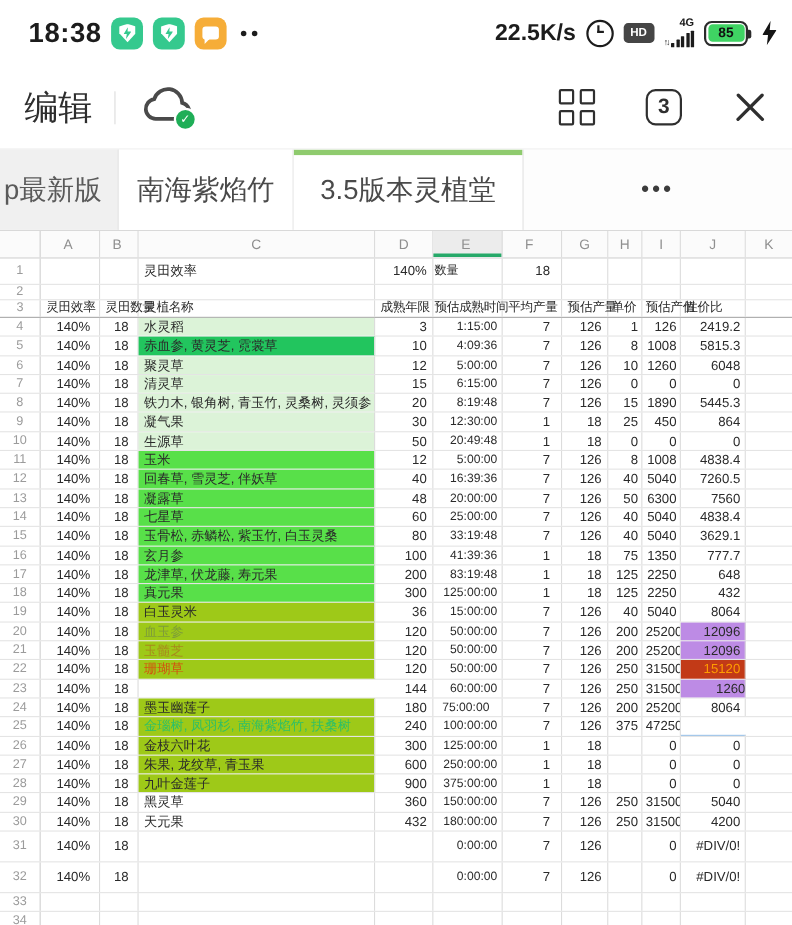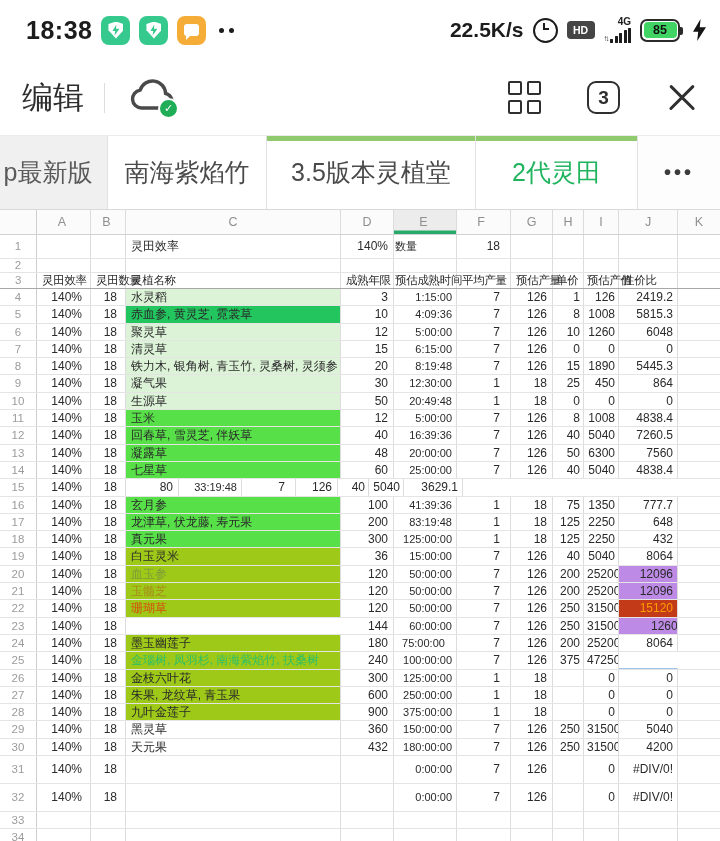--- a/index.html
+++ b/index.html
@@ -167,24 +167,20 @@
     <div class="stab first">
         <span>p最新版</span>
       </div>
     <div class="stab t2">
         <span>南海紫焰竹</span>
       </div>
     <div class="stab t3">
         <span class="topbar"></span>
         <span>3.5版本灵植堂</span>
       </div>
-    <div class="stab t4 active">
-        <span class="topbar"></span>
-        <span>2代灵田</span>
-      </div>
     <div class="tabmore">•••</div>
   </div>
 
   <div class="sheet">
     <div class="shead">
         <div class="cell rn"></div>
         <div class="cell col-a">A</div>
         <div class="cell col-b">B</div>
         <div class="cell col-c">C</div>
         <div class="cell col-d">D</div>
@@ -390,20 +386,21 @@
           <div class="cell col-g" style="text-align: right;">126</div>
           <div class="cell col-h" style="text-align: right;">40</div>
           <div class="cell col-i" style="text-align: right;">5040</div>
           <div class="cell col-j" style="text-align: right;">4838.4</div>
           <div class="cell col-k" style="text-align: left;"></div>
         </div>
         <div class="srow">
           <div class="cell rn">15</div>
           <div class="cell col-a" style="text-align: right;">140%</div>
           <div class="cell col-b" style="text-align: right;">18</div>
+          <div class="cell col-c" style="text-align: left; background: rgb(88, 224, 73);">玉骨松, 赤鳞松, 紫玉竹, 白玉灵桑</div>
           <div class="cell col-d" style="text-align: right;">80</div>
           <div class="cell col-e" style="text-align: right;">33:19:48</div>
           <div class="cell col-f" style="text-align: right;">7</div>
           <div class="cell col-g" style="text-align: right;">126</div>
           <div class="cell col-h" style="text-align: right;">40</div>
           <div class="cell col-i" style="text-align: right;">5040</div>
           <div class="cell col-j" style="text-align: right;">3629.1</div>
           <div class="cell col-k" style="text-align: left;"></div>
         </div>
         <div class="srow">

